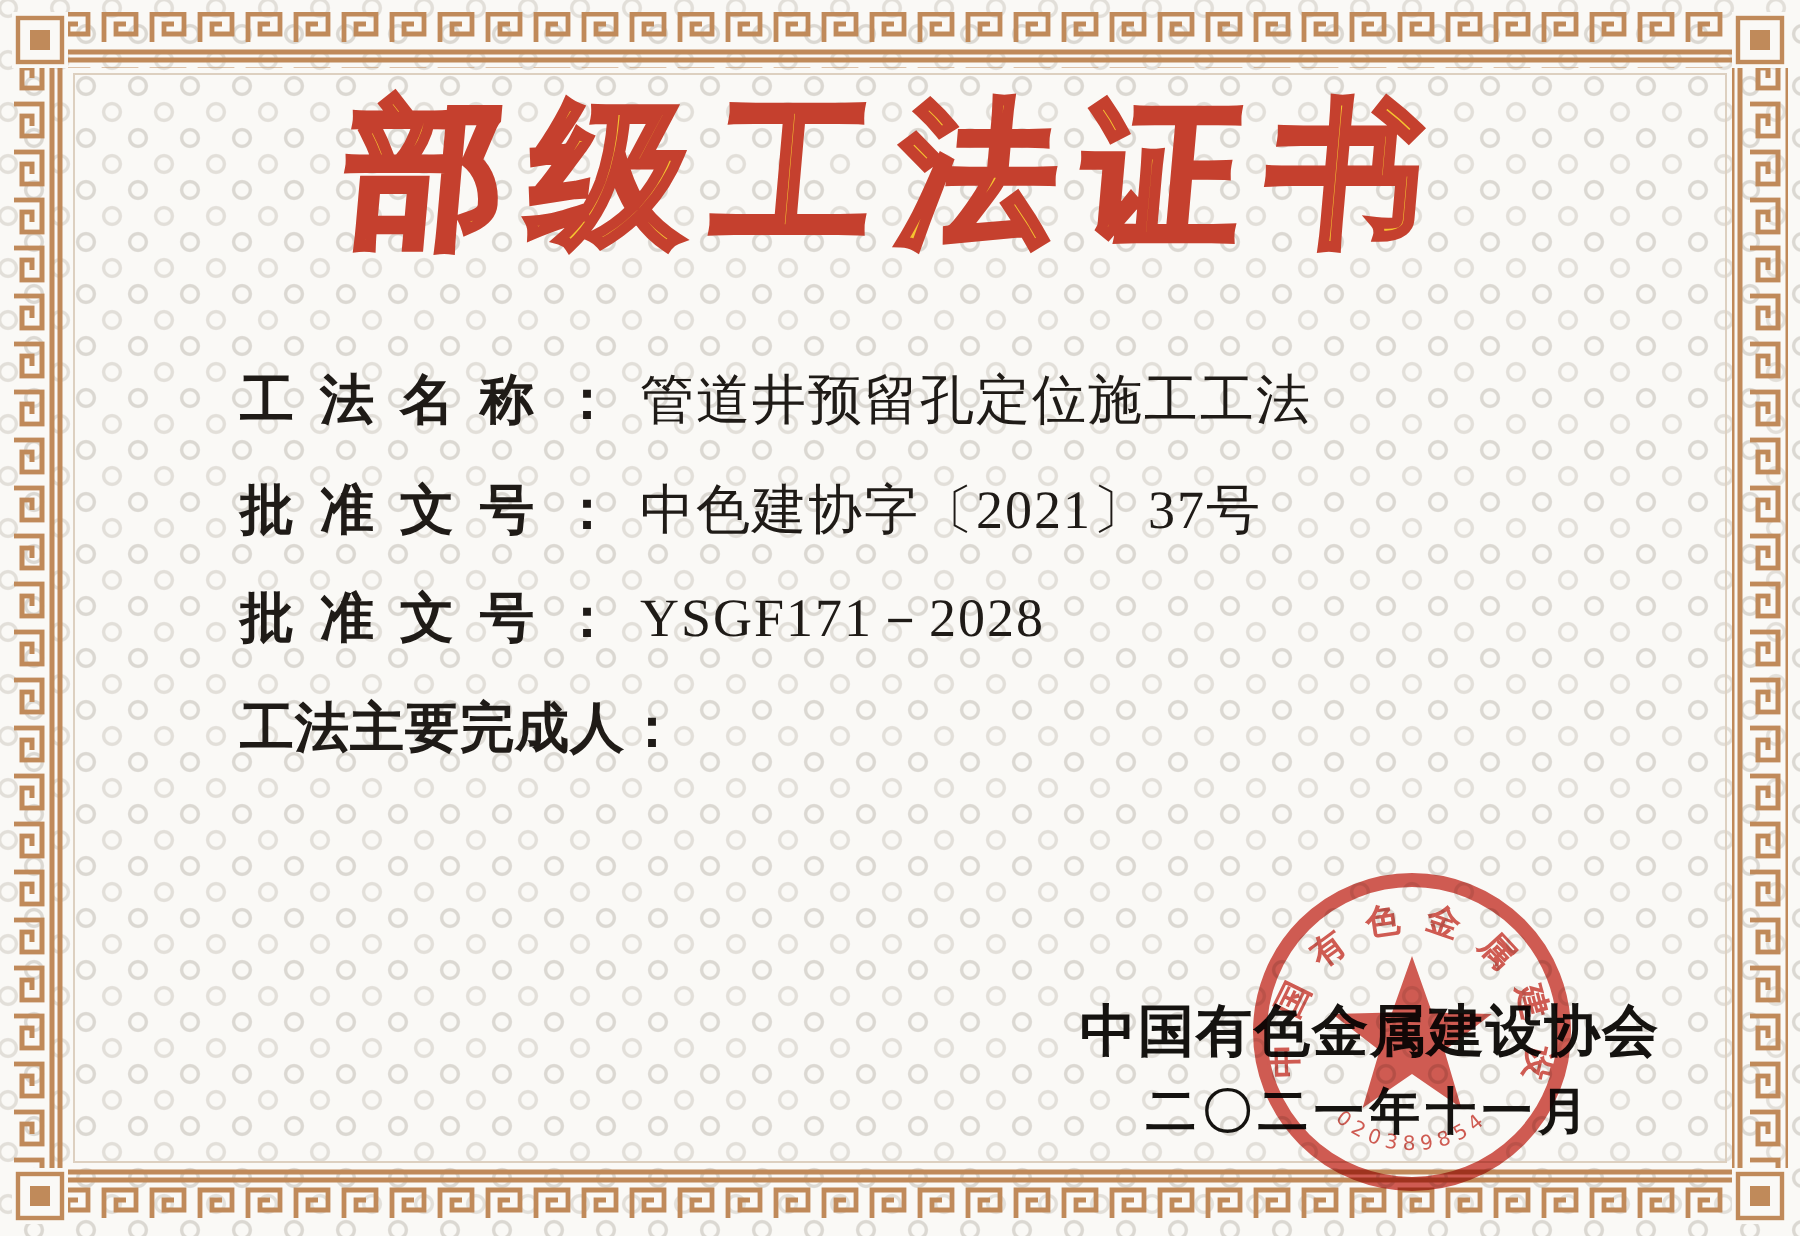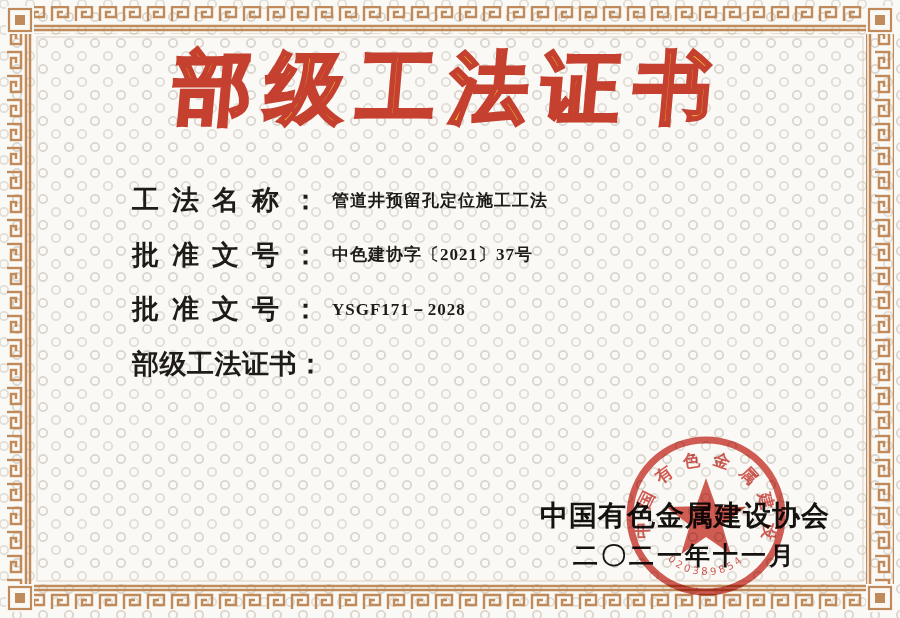--- a/index.html
+++ b/index.html
@@ -27,26 +27,26 @@
     letter-spacing:14px;
     color:#f5c430;
     -webkit-text-stroke:3px #c5402e;
     text-shadow:0 0 1px #c5402e;
     transform:skewX(-5deg);
     white-space:nowrap;
   }
   .fields { position:absolute; left:120px; top:173px; width:700px; }
   .row { height:54.5px; display:flex; align-items:center; white-space:nowrap; }
   .label {
-    font-size:27px; font-weight:bold; color:#1f1b17;margin-left:12px;
+    font-size:27px; font-weight:bold; color:#1f1b17;
   }
   .spread { letter-spacing:13px; }
   .tight  { letter-spacing:0.5px; margin-right:8px; }
   .value {
-    font-size:17px; font-weight:bold; color:#1f1b17; letter-spacing:1px;
+    font-size:27px; font-weight:normal; color:#1f1b17; letter-spacing:1px;
   }
   .issuer-block {
     position:absolute; left:520px; top:497px; width:330px;
     text-align:center; color:#151310;
   }
   .issuer-name {
     font-size:28px; font-weight:bold; letter-spacing:1px; margin:0;
     white-space:nowrap;
   }
   .issue-date {
@@ -111,21 +111,21 @@
     </div>
     <div class="row">
       <span class="label spread">批准文号：</span>
       <span class="value">中色建协字〔2021〕37号</span>
     </div>
     <div class="row">
       <span class="label spread">批准文号：</span>
       <span class="value">YSGF171－2028</span>
     </div>
     <div class="row">
-      <span class="label tight">部级工法证书：</span>
+      <span class="label tight">工法主要完成人：</span>
     </div>
   </div>
 
   <div class="issuer-block">
     <p class="issuer-name">中国有色金属建设协会</p>
     <p class="issue-date">二〇二一年十一月</p>
   </div>
 
   <svg class="seal" width="176" height="176" viewBox="0 0 176 176">
     <defs>

